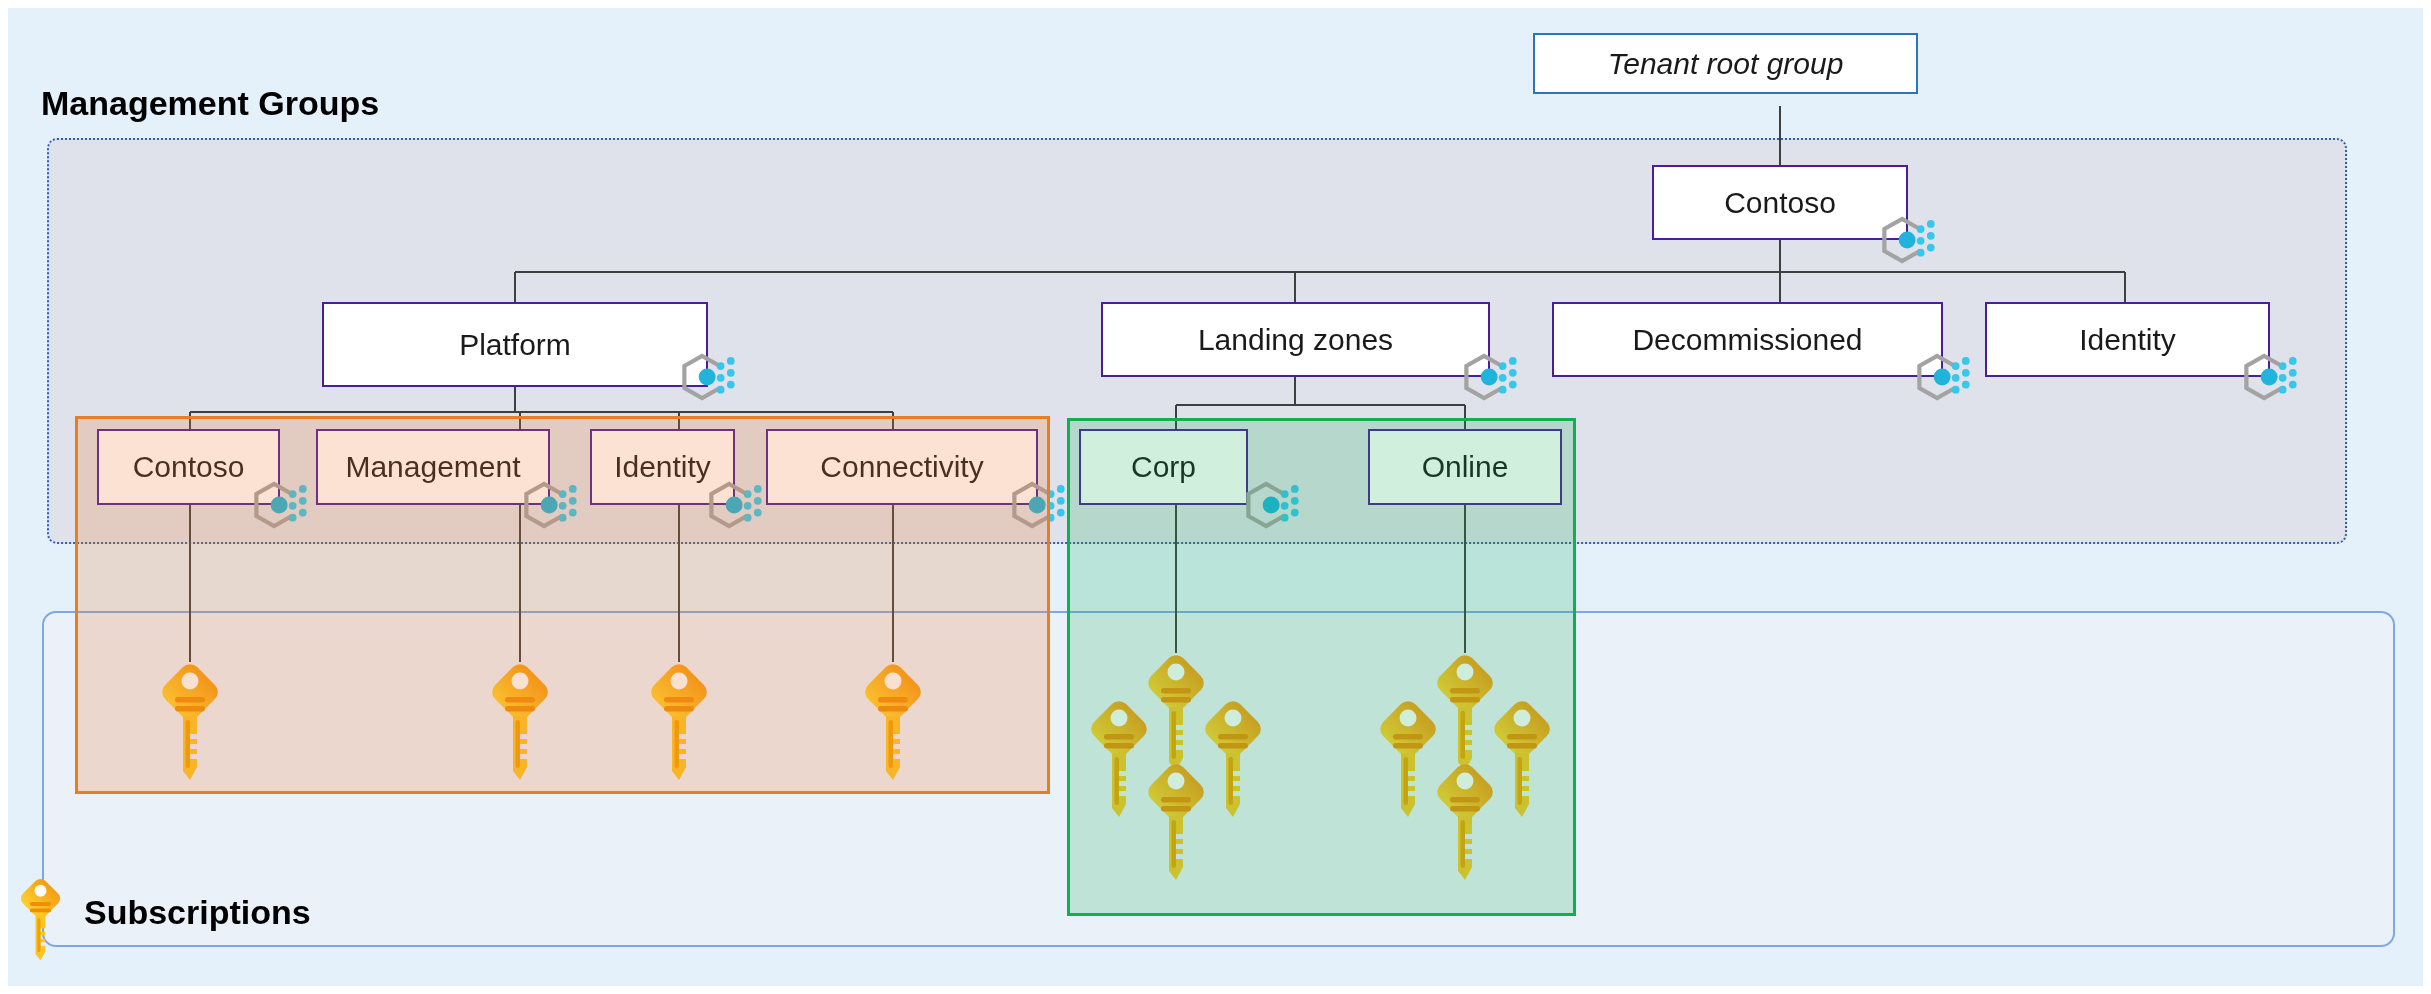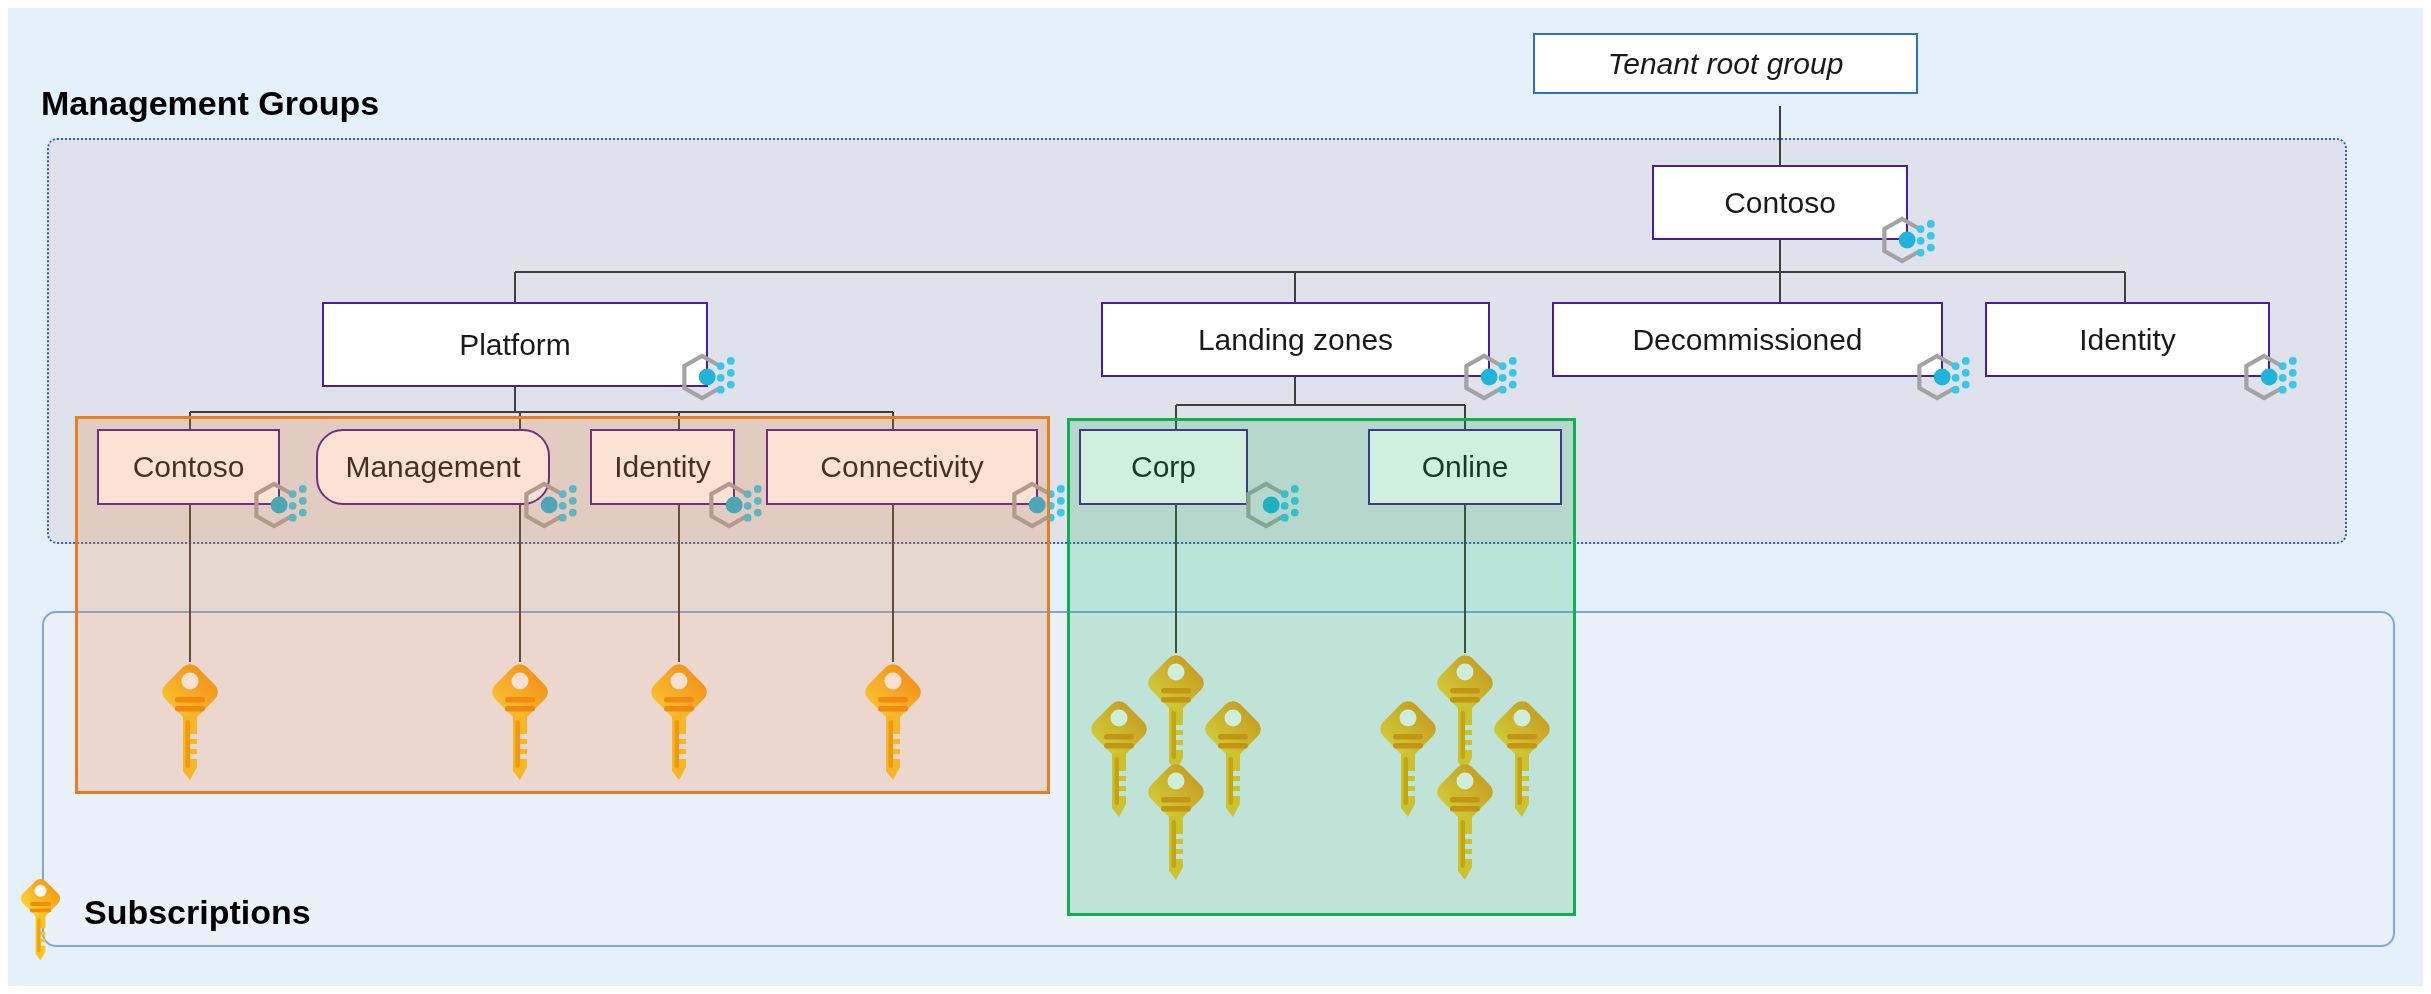--- a/index.html
+++ b/index.html
@@ -105,21 +105,21 @@
     </g>
   </svg>
 
   <div class="node root" style="left:1533px;top:33px;width:385px;height:61px;font-style:italic;">Tenant root group</div>
   <div class="node" style="left:1652px;top:165px;width:256px;height:75px;">Contoso</div>
   <div class="node" style="left:322px;top:302px;width:386px;height:85px;text-align:right;">Platform</div>
   <div class="node" style="left:1101px;top:302px;width:389px;height:75px;">Landing zones</div>
   <div class="node" style="left:1552px;top:302px;width:391px;height:75px;">Decommissioned</div>
   <div class="node" style="left:1985px;top:302px;width:285px;height:75px;">Identity</div>
   <div class="node" style="left:97px;top:429px;width:183px;height:76px;">Contoso</div>
-  <div class="node" style="left:316px;top:429px;width:234px;height:76px;border-radius:27px;">Management</div>
+  <div class="node" style="left:316px;top:429px;width:234px;height:76px;">Management</div>
   <div class="node" style="left:590px;top:429px;width:145px;height:76px;">Identity</div>
   <div class="node" style="left:766px;top:429px;width:272px;height:76px;">Connectivity</div>
   <div class="node" style="left:1079px;top:429px;width:169px;height:76px;">Corp</div>
   <div class="node" style="left:1368px;top:429px;width:194px;height:76px;">Online</div>
 
   <svg class="mg-icon" style="left:1881px;top:215px;">
       <use href="#icon-mg"></use>
     </svg>
   <svg class="mg-icon" style="left:681px;top:352px;">
       <use href="#icon-mg"></use>

